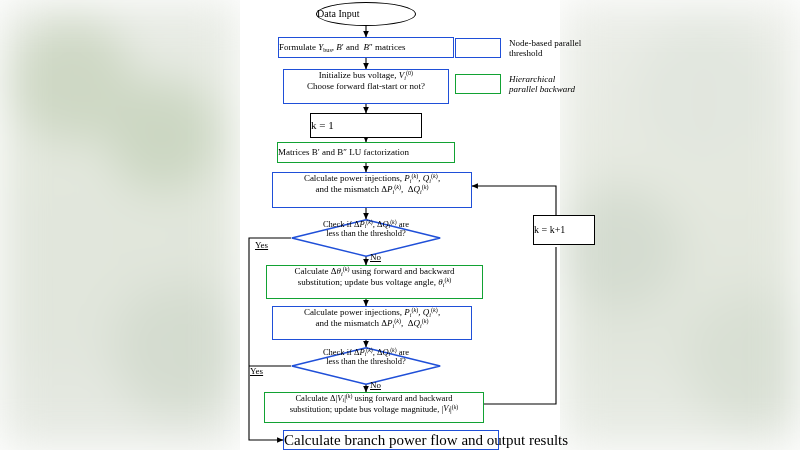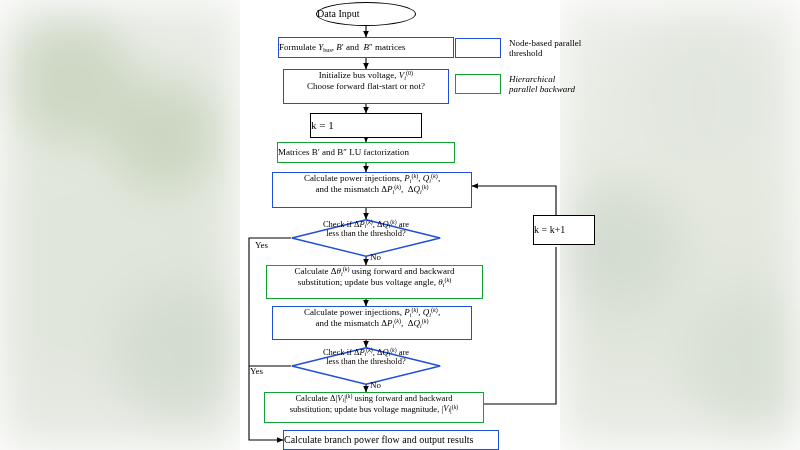--- a/index.html
+++ b/index.html
@@ -108,20 +108,21 @@
   .legend-text {
     position: absolute;
     color: #000000;
     line-height: 1.15;
     white-space: nowrap;
   }
   .edge-label {
     position: absolute;
     color: #000000;
     background: transparent;
+    text-decoration: underline;
   }
 </style>
 </head>
 <body>
 
 <div id="root">
 
   <div class="side-blur left"></div>
   <div class="side-blur right"></div>
 
@@ -218,21 +219,21 @@
       <div>Check if Δ<i>P<sub>i</sub></i><sup>(<i>k</i>)</sup>, Δ<i>Q<sub>i</sub></i><sup>(<i>k</i>)</sup> are</div>
       <div>less than the threshold?</div>
     </div>
   </div>
 
   <div class="node green" style="left:264px; top:392px; width:220px; height:31px; font-size:8.6px; flex-direction:column;">
     <span>Calculate Δ|<i>V<sub>i</sub></i>|<sup>(<i>k</i>)</sup> using forward and backward</span>
     <span>substitution; update bus voltage magnitude, |<i>V<sub>i</sub></i>|<sup>(<i>k</i>)</sup></span>
   </div>
 
-  <div class="node blue" style="left:283px; top:430px; width:216px; height:20px; font-size:10px;">
+  <div class="node blue" style="left:283px; top:430px; width:216px; height:20px; font-size:15px;">
     <span>Calculate branch power flow and output results</span>
   </div>
 
   <div class="node black" style="left:525px; top:215px; width:62px; height:30px; font-size:10px;margin-left:8px;">
     <span>k = k+1</span>
   </div>
 
   <div class="edge-label" style="left:255px; top:240px; font-size:9px;">Yes</div>
   <div class="edge-label" style="left:370px; top:252px; font-size:9px;">No</div>
   <div class="edge-label" style="left:250px; top:366px; font-size:9px;">Yes</div>

